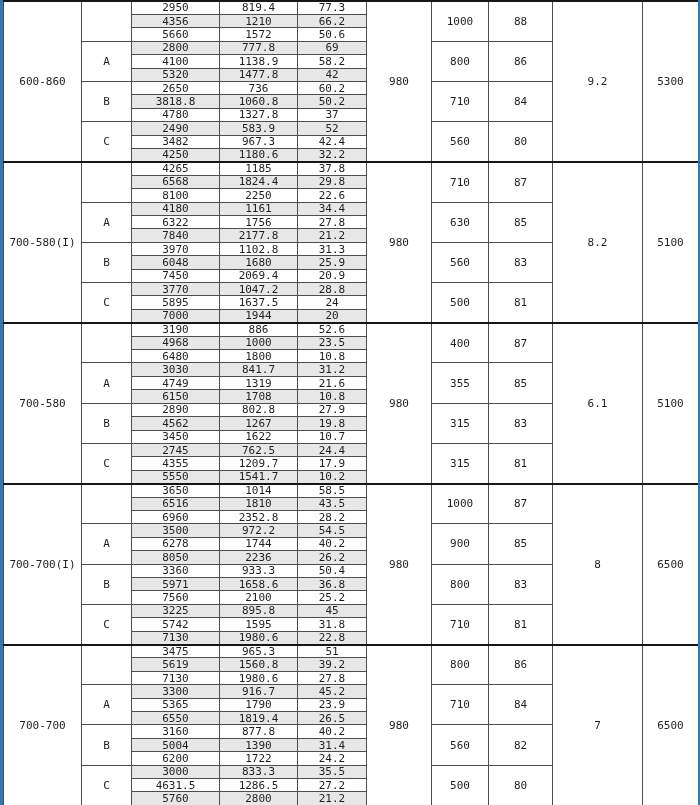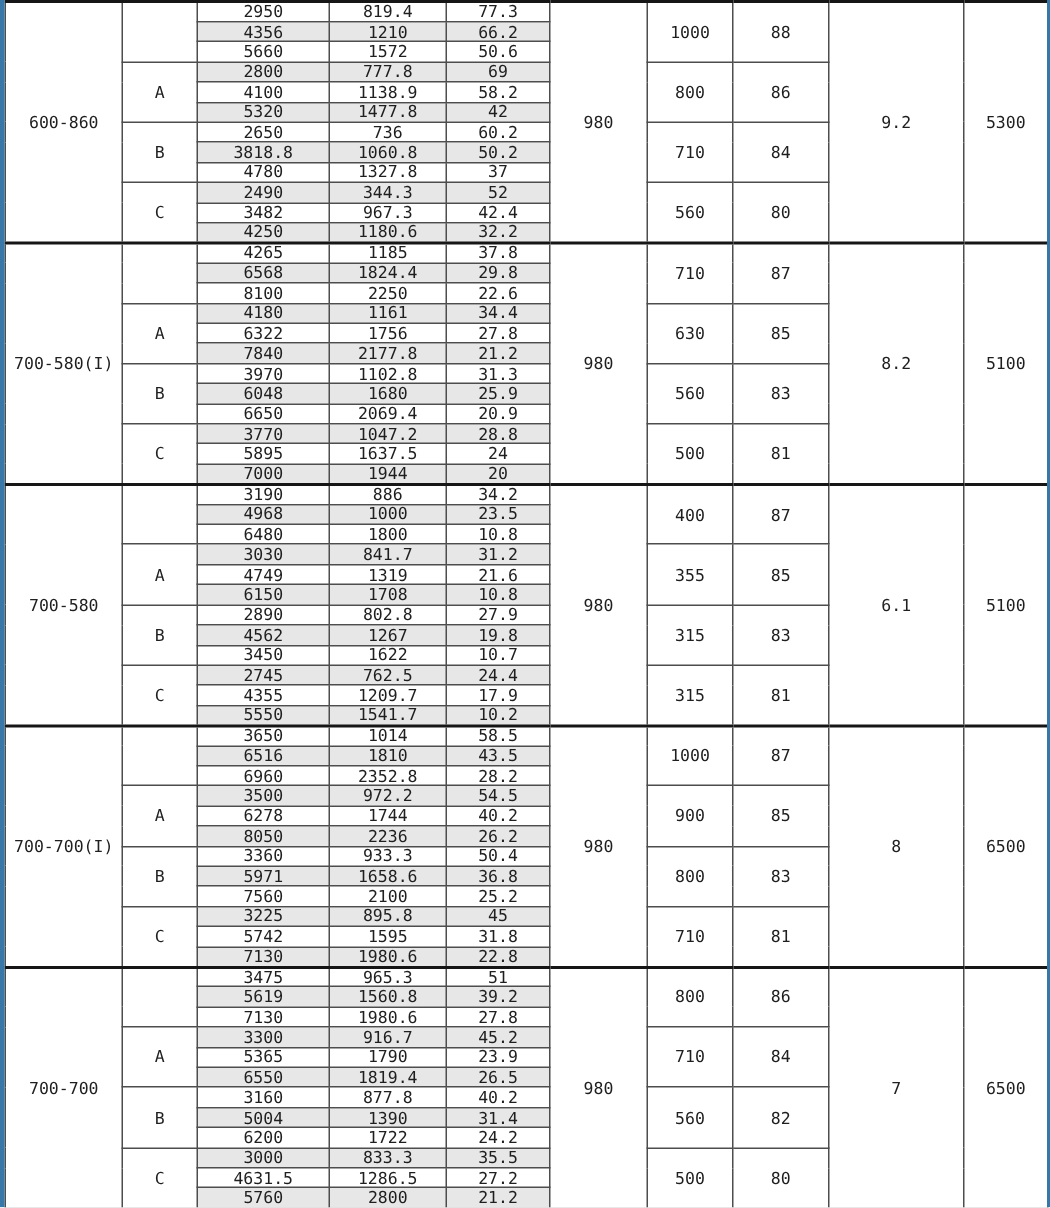--- a/index.html
+++ b/index.html
@@ -130,21 +130,21 @@
           <td class="stripe">50.2</td>
         </tr>
         <tr>
           <td>4780</td>
           <td>1327.8</td>
           <td>37</td>
         </tr>
         <tr>
           <td rowspan="3">C</td>
           <td class="stripe">2490</td>
-          <td class="stripe">344.3</td>
+          <td class="stripe">583.9</td>
           <td class="stripe">52</td>
           <td rowspan="3">560</td>
           <td rowspan="3">80</td>
         </tr>
         <tr>
           <td>3482</td>
           <td>967.3</td>
           <td>42.4</td>
         </tr>
         <tr>
@@ -199,21 +199,21 @@
           <td>31.3</td>
           <td rowspan="3">560</td>
           <td rowspan="3">83</td>
         </tr>
         <tr>
           <td class="stripe">6048</td>
           <td class="stripe">1680</td>
           <td class="stripe">25.9</td>
         </tr>
         <tr>
-          <td>6650</td>
+          <td>7450</td>
           <td>2069.4</td>
           <td>20.9</td>
         </tr>
         <tr>
           <td rowspan="3">C</td>
           <td class="stripe">3770</td>
           <td class="stripe">1047.2</td>
           <td class="stripe">28.8</td>
           <td rowspan="3">500</td>
           <td rowspan="3">81</td>
@@ -226,21 +226,21 @@
         <tr>
           <td class="stripe">7000</td>
           <td class="stripe">1944</td>
           <td class="stripe">20</td>
         </tr>
         <tr class="section-start">
           <td rowspan="12">700-580</td>
           <td rowspan="3"></td>
           <td>3190</td>
           <td>886</td>
-          <td>34.2</td>
+          <td>52.6</td>
           <td rowspan="12">980</td>
           <td rowspan="3">400</td>
           <td rowspan="3">87</td>
           <td rowspan="12">6.1</td>
           <td rowspan="12">5100</td>
         </tr>
         <tr>
           <td class="stripe">4968</td>
           <td class="stripe">1000</td>
           <td class="stripe">23.5</td>

